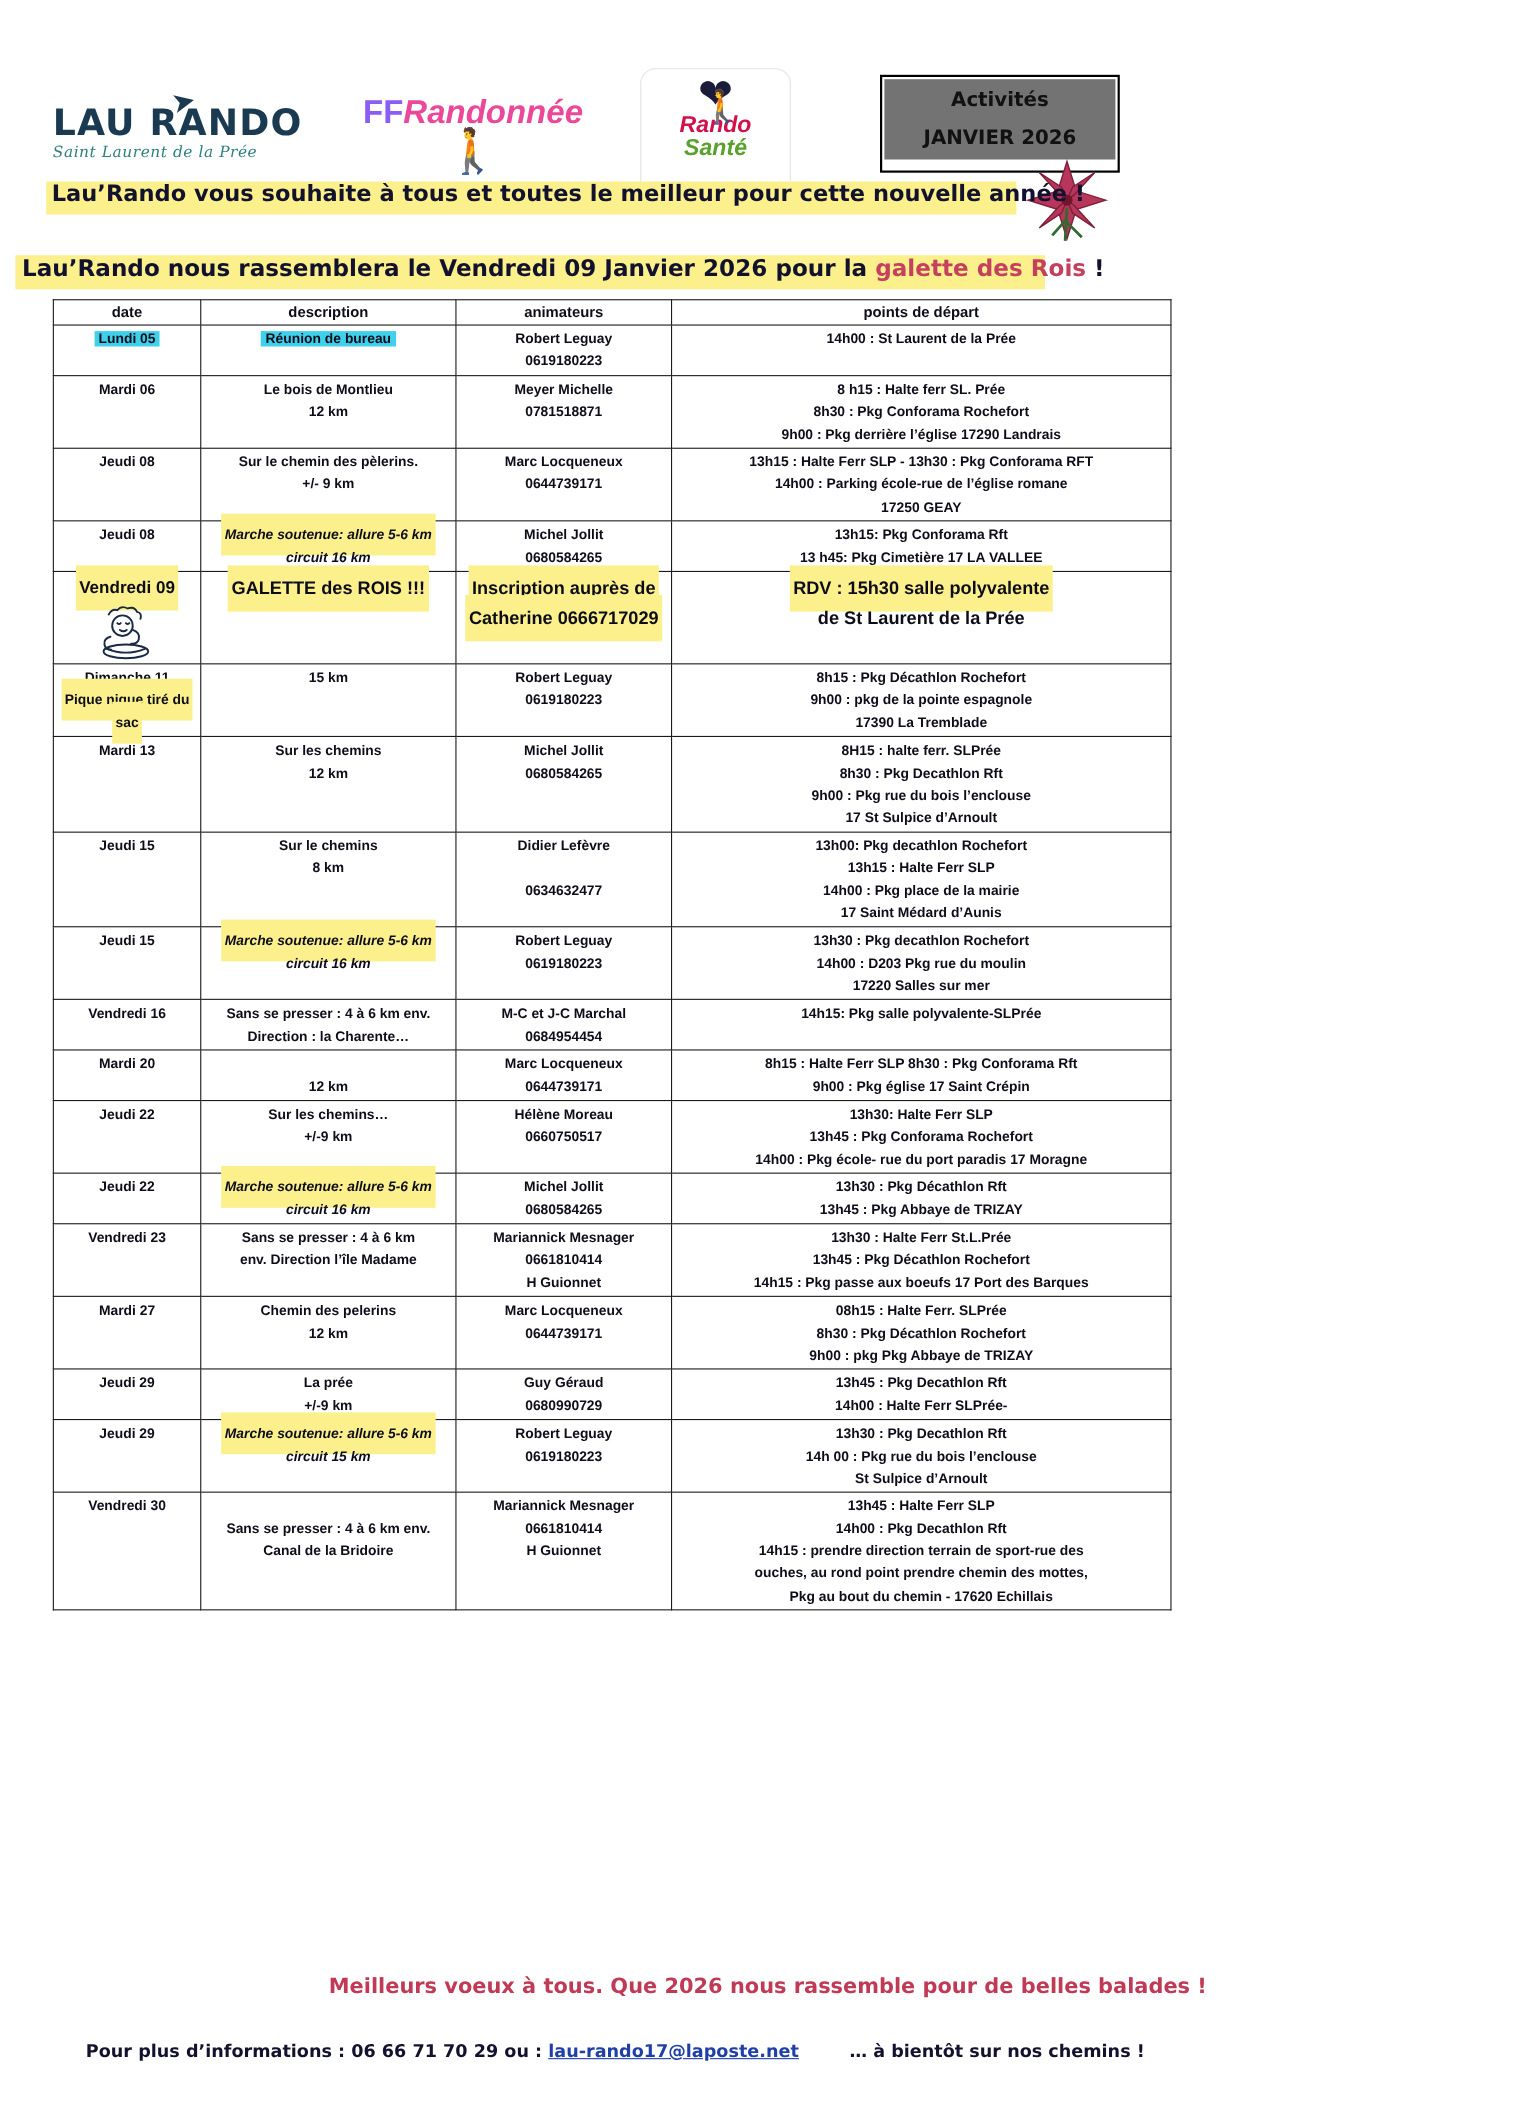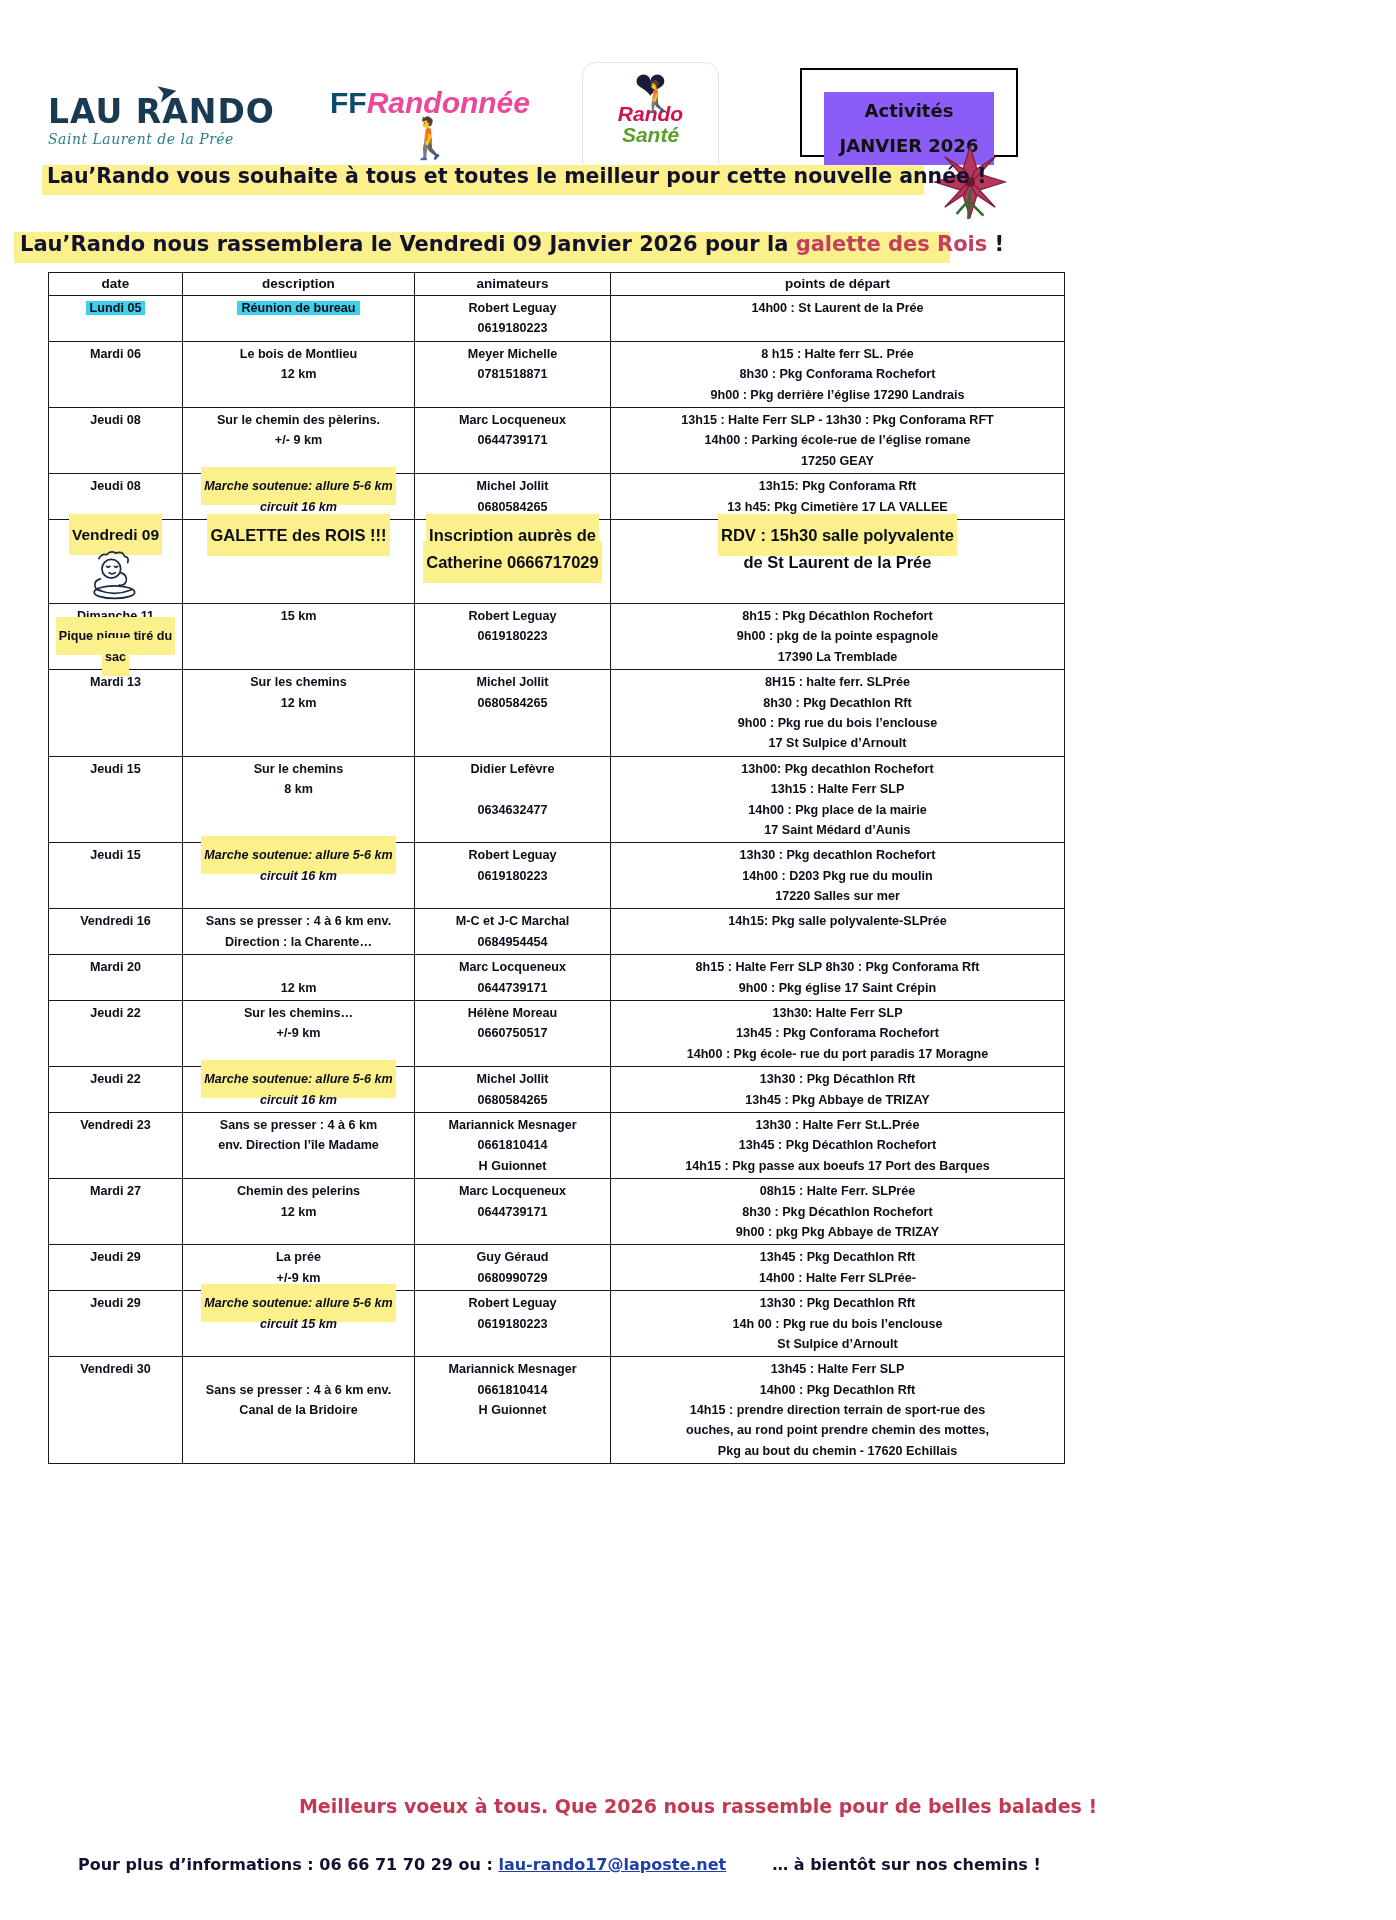--- a/index.html
+++ b/index.html
@@ -13,33 +13,33 @@
 
   
   .logos{position:absolute;top:40px;left:0;width:1396px;height:135px;}
   .logo-laurando{position:absolute;left:48px;top:55px;width:265px;}
   .ll-main{font-family:"DejaVu Sans",sans-serif;font-weight:bold;font-size:33px;letter-spacing:1px;color:#1a3a52;line-height:1;}
   .ll-sub{font-family:"DejaVu Serif",serif;font-style:italic;font-size:14px;color:#2a7f7f;margin-top:3px;letter-spacing:.5px;}
   .ll-bird{position:absolute;left:108px;top:-18px;font-size:26px;color:#1a3a52;transform:rotate(-12deg);}
 
   .logo-ffr{position:absolute;left:310px;top:48px;width:240px;text-align:center;}
   .ffr-txt{font-size:30px;font-weight:bold;line-height:1;}
-  .ffr-ff{color:#0c4a6e;}
+  .ffr-ff{color:#8b5cf6;}
   .ffr-rando{color:#ec4899;font-style:italic;}
   .ffr-sub{color:#17335e;font-size:14px;font-weight:bold;font-style:italic;margin-top:10px;}
   .ffr-walker{display:inline-block;color:#d2104c;font-size:40px;vertical-align:-8px;}
 
   .logo-rs{position:absolute;left:582px;top:22px;width:135px;height:120px;border:1px solid #e3e3e3;border-radius:14px;text-align:center;background:#fff;}
   .rs-heart{font-size:38px;color:#1b1b3a;line-height:.9;margin-top:6px;}
   .rs-fig{position:absolute;left:55px;top:16px;font-size:30px;color:#d2104c;}
   .rs-rando{font-size:21px;font-weight:bold;font-style:italic;color:#d2104c;line-height:1;}
   .rs-sante{font-size:21px;font-weight:bold;font-style:italic;color:#5aa02c;line-height:1;}
 
   .activity-box{position:absolute;left:800px;top:28px;width:214px;height:85px;border:2px solid #000;background:#fff;}
-  .activity-inner{margin:22px;height:73px;background:#8b5cf6;display:flex;flex-direction:column;align-items:center;justify-content:center;}
+  .activity-inner{margin:2px;height:73px;background:#737373;display:flex;flex-direction:column;align-items:center;justify-content:center;}
   .activity-inner div{font-family:"DejaVu Sans",sans-serif;font-weight:bold;font-size:18px;color:#111;line-height:1.9;}
 
   .flower{position:absolute;left:928px;top:140px;width:84px;height:84px;}
 
   
   .banner1{position:absolute;left:42px;top:165px;width:882px;height:30px;background:#fbf08b;}
   .banner1 span{position:absolute;left:5px;top:-1px;white-space:nowrap;font-family:"DejaVu Sans",sans-serif;font-weight:bold;font-size:20.5px;color:#12122e;}
   .banner2{position:absolute;left:222px;top:205px;white-space:nowrap;font-family:"DejaVu Sans",sans-serif;font-weight:bold;font-size:20.5px;color:#12122e;}
   .banner3{position:absolute;left:14px;top:232px;width:936px;height:31px;background:#fbf08b;}
   .banner3 .t{position:absolute;left:6px;top:0px;white-space:nowrap;font-family:"DejaVu Sans",sans-serif;font-weight:bold;font-size:21px;color:#12122e;}

